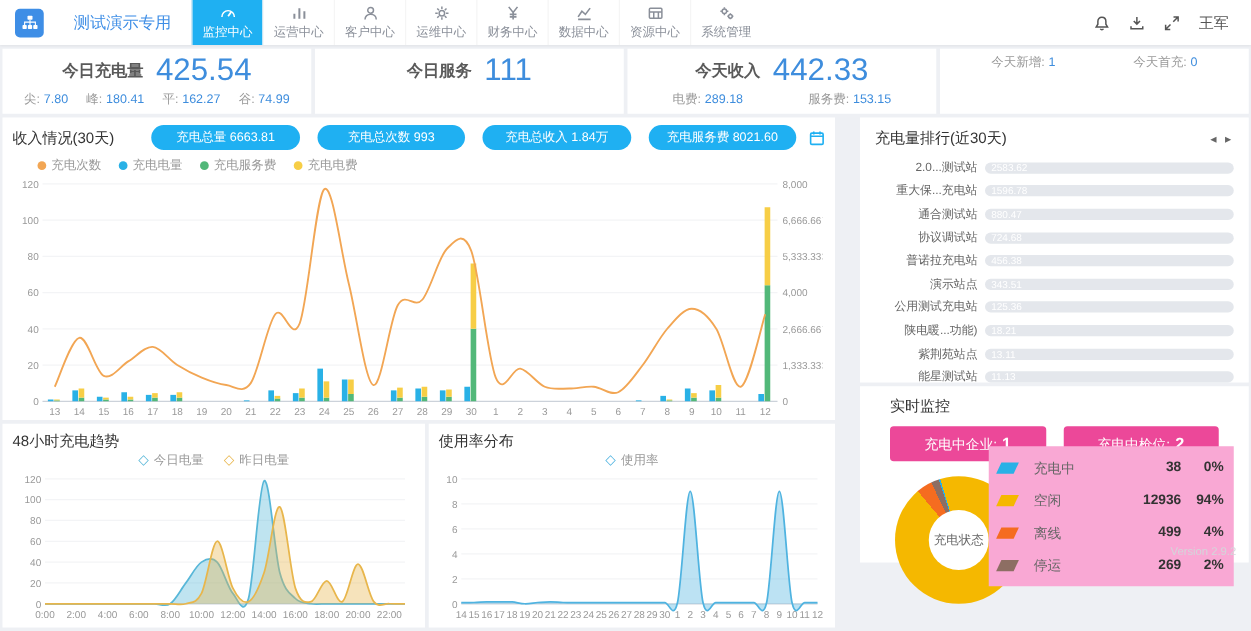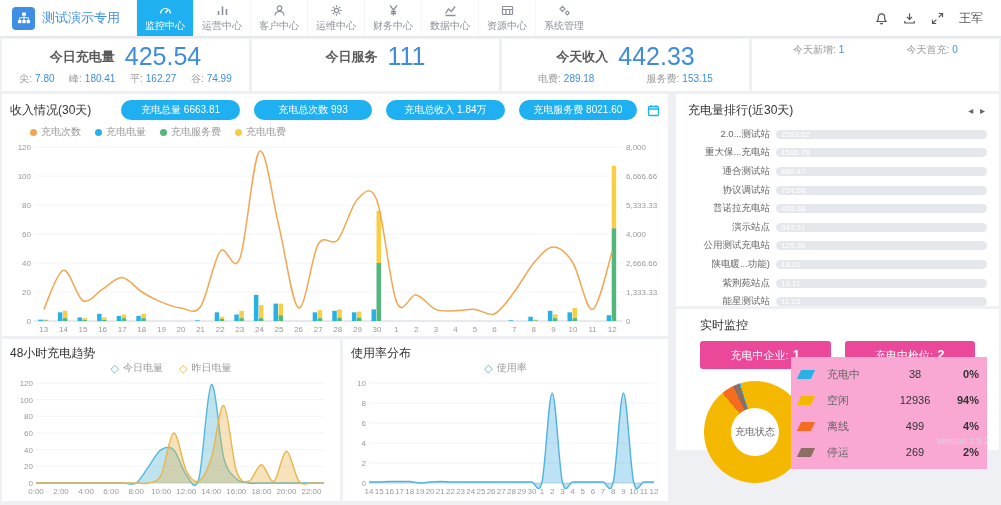--- a/index.html
+++ b/index.html
@@ -1,42 +1,42 @@
 <!DOCTYPE html>
 <html><head>
 <meta charset="utf-8">
 <style>
   * { box-sizing: border-box; margin: 0; padding: 0; }
   html,body { width:1001px; height:505px; overflow:hidden; }
   body { background:#eef0f4; font-family:"Liberation Sans",sans-serif; color:#333; }
 
   
   .navbar { height:36px; background:#fff; display:flex; align-items:stretch; box-shadow:0 1px 2px rgba(0,0,0,.06); position:relative; z-index:2; }
-  .brand { display:flex; align-items:center; gap:7px; padding:0 16px 0 12px; }
+  .brand { display:flex; align-items:center; gap:24px; padding:0 16px 0 12px; }
   .logo { width:23px; height:23px; background:#3e8ee6; border-radius:4px; display:flex; align-items:center; justify-content:center; }
   .brand-name { color:#3e8ee6; font-size:13px; white-space:nowrap; }
   .nav-tabs { display:flex; }
   .tab { width:57px; display:flex; flex-direction:column; align-items:center; justify-content:center; gap:2px; color:#8a8f99; font-size:10px; cursor:pointer; border-left:1px solid #f5f5f5; }
   .tab svg { width:13px; height:13px; stroke:currentColor; fill:none; stroke-width:1.2; }
   .tab.active { background:#1fb0f2; color:#fff; }
   .nav-right { margin-left:auto; display:flex; align-items:center; gap:15px; padding-right:18px; color:#555; font-size:12px; }
   .nav-right svg { width:13px; height:13px; stroke:#555; fill:none; stroke-width:1.2; display:block; cursor:pointer; }
 
   
   .stats { display:flex; gap:3px; margin:3px 2px; }
   .stat-card { flex:1; background:#fff; padding:3px 10px 5px; }
   .stat-top { display:flex; justify-content:center; align-items:center; gap:10px; }
   .stat-label { font-size:13px; font-weight:bold; color:#5a5a5a; }
   .stat-value { font-size:25px; color:#3e8ddd; }
   .stat-subs { display:flex; justify-content:space-around; margin-top:1px; font-size:10px; color:#999; }
   .sub-item b { font-weight:normal; color:#3e8ddd; margin-left:3px; }
   .sub-item.alert b { color:#f56c6c; }
 
   
-  .main { display:flex; gap:8px; margin:0 2px; height:356px; }
+  .main { display:flex; gap:20px; margin:0 2px; height:356px; }
   .col-left { width:666px; display:flex; flex-direction:column; gap:3px; }
   .col-right { flex:1; display:flex; flex-direction:column; gap:3px; }
   .panel { background:#fff; }
 
   .income-panel { height:242px; padding:6px 8px 0; }
   .panel-head { display:flex; align-items:center; }
   .panel-title { font-size:12px; color:#333; white-space:nowrap; }
   .btns { display:flex; flex:1; align-items:center; margin-left:30px; gap:14px; }
   .btn-pill { flex:1; background:#1fb0f2; color:#fff; font-size:10px; text-align:center; padding:3px 0; border-radius:10px; cursor:pointer; white-space:nowrap; }
   .cal-btn { margin-left:10px; cursor:pointer; display:flex; }
@@ -68,21 +68,21 @@
   .rt-btn { flex:1; background:#ec4899; color:#fff; text-align:center; padding:6px 0; border-radius:3px; font-size:11px; cursor:pointer; }
   .rt-btn b { font-size:13px; margin-left:4px; }
   .donut-wrap { position:absolute; left:28px; top:72px; width:102px; height:102px; }
   .donut { width:102px; height:102px; border-radius:50%; position:relative; }
   .donut::after { content:""; position:absolute; inset:27px; background:#fff; border-radius:50%; }
   .donut-center { position:absolute; inset:0; display:flex; align-items:center; justify-content:center; font-size:10px; color:#666; z-index:1; }
   .rt-legend { position:absolute; right:12px; top:48px; width:196px; background:#f9a8d4; padding:4px 8px; }
   .rtl-row { display:flex; align-items:center; height:26px; font-size:11px; }
   .rtl-swatch { width:14px; height:9px; transform:skewX(-25deg); margin-right:14px; }
   .rtl-label { color:#666; width:58px; }
-  .rtl-count { width:60px; text-align:center; font-weight:normal; color:#333; }
+  .rtl-count { width:60px; text-align:right; font-weight:bold; color:#333; }
   .rtl-pct { flex:1; text-align:right; font-weight:bold; color:#333; }
   .version { position:absolute; right:10px; bottom:4px; font-size:9px; color:#d3d6da; }
 
   svg text { font-family:"Liberation Sans",sans-serif; }
 </style>
 </head>
 <body>
 
 <div class="navbar">
   <div class="brand">

